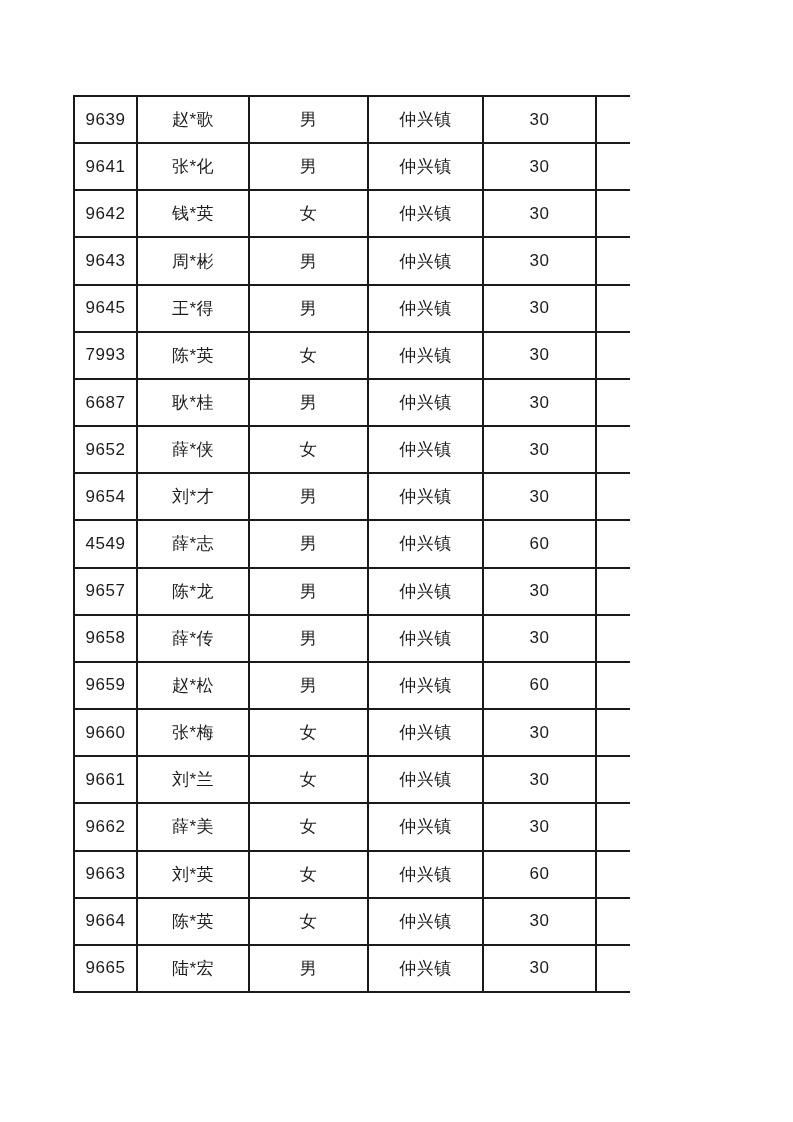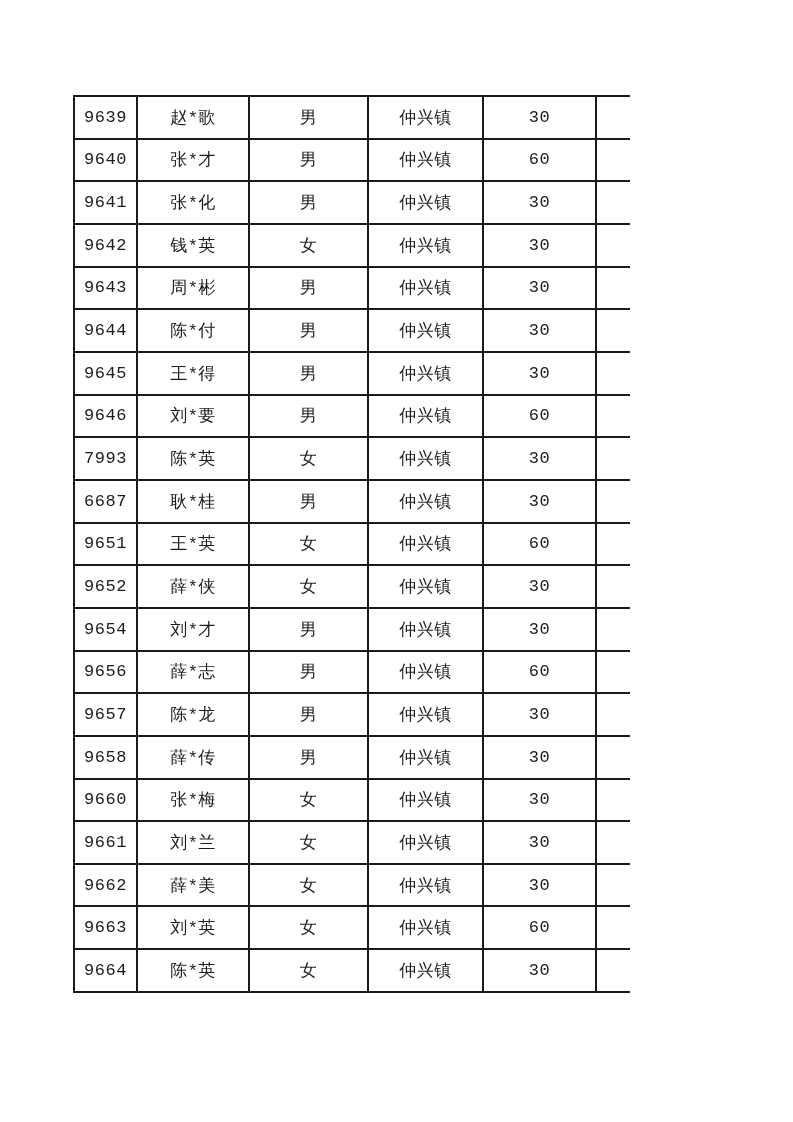--- a/index.html
+++ b/index.html
@@ -6,21 +6,21 @@
     margin: 0;
     padding: 0;
     background: #ffffff;
   }
   .page {
     position: relative;
     width: 630px;
     height: 1122px;
     background: #ffffff;
     overflow: hidden;
-    font-family: Liberation Mono, monospace;
+    font-family: Liberation Sans, sans-serif;
   }
   table.roster {
     position: absolute;
     left: 73px;
     top: 95px;
     width: 585px;
     height: 898px;
     border-collapse: separate;
     border-spacing: 0;
     table-layout: fixed;
@@ -60,28 +60,20 @@
     <tbody>
         <tr>
           <td>9639</td>
           <td>赵*歌</td>
           <td>男</td>
           <td>仲兴镇</td>
           <td>30</td>
           <td></td>
         </tr>
         <tr>
-          <td>9640</td>
-          <td>张*才</td>
-          <td>男</td>
-          <td>仲兴镇</td>
-          <td>60</td>
-          <td></td>
-        </tr>
-        <tr>
           <td>9641</td>
           <td>张*化</td>
           <td>男</td>
           <td>仲兴镇</td>
           <td>30</td>
           <td></td>
         </tr>
         <tr>
           <td>9642</td>
           <td>钱*英</td>
@@ -92,85 +84,61 @@
         </tr>
         <tr>
           <td>9643</td>
           <td>周*彬</td>
           <td>男</td>
           <td>仲兴镇</td>
           <td>30</td>
           <td></td>
         </tr>
         <tr>
-          <td>9644</td>
-          <td>陈*付</td>
-          <td>男</td>
-          <td>仲兴镇</td>
-          <td>30</td>
-          <td></td>
-        </tr>
-        <tr>
           <td>9645</td>
           <td>王*得</td>
           <td>男</td>
           <td>仲兴镇</td>
           <td>30</td>
           <td></td>
         </tr>
         <tr>
-          <td>9646</td>
-          <td>刘*要</td>
-          <td>男</td>
-          <td>仲兴镇</td>
-          <td>60</td>
-          <td></td>
-        </tr>
-        <tr>
           <td>7993</td>
           <td>陈*英</td>
           <td>女</td>
           <td>仲兴镇</td>
           <td>30</td>
           <td></td>
         </tr>
         <tr>
           <td>6687</td>
           <td>耿*桂</td>
           <td>男</td>
           <td>仲兴镇</td>
           <td>30</td>
           <td></td>
         </tr>
         <tr>
-          <td>9651</td>
-          <td>王*英</td>
-          <td>女</td>
-          <td>仲兴镇</td>
-          <td>60</td>
-          <td></td>
-        </tr>
-        <tr>
           <td>9652</td>
           <td>薛*侠</td>
           <td>女</td>
           <td>仲兴镇</td>
           <td>30</td>
           <td></td>
         </tr>
         <tr>
           <td>9654</td>
           <td>刘*才</td>
           <td>男</td>
           <td>仲兴镇</td>
           <td>30</td>
           <td></td>
         </tr>
         <tr>
-          <td>9656</td>
+          <td>4549</td>
           <td>薛*志</td>
           <td>男</td>
           <td>仲兴镇</td>
           <td>60</td>
           <td></td>
         </tr>
         <tr>
           <td>9657</td>
           <td>陈*龙</td>
           <td>男</td>
@@ -180,20 +148,28 @@
         </tr>
         <tr>
           <td>9658</td>
           <td>薛*传</td>
           <td>男</td>
           <td>仲兴镇</td>
           <td>30</td>
           <td></td>
         </tr>
         <tr>
+          <td>9659</td>
+          <td>赵*松</td>
+          <td>男</td>
+          <td>仲兴镇</td>
+          <td>60</td>
+          <td></td>
+        </tr>
+        <tr>
           <td>9660</td>
           <td>张*梅</td>
           <td>女</td>
           <td>仲兴镇</td>
           <td>30</td>
           <td></td>
         </tr>
         <tr>
           <td>9661</td>
           <td>刘*兰</td>
@@ -215,19 +191,27 @@
           <td>刘*英</td>
           <td>女</td>
           <td>仲兴镇</td>
           <td>60</td>
           <td></td>
         </tr>
         <tr>
           <td>9664</td>
           <td>陈*英</td>
           <td>女</td>
+          <td>仲兴镇</td>
+          <td>30</td>
+          <td></td>
+        </tr>
+        <tr>
+          <td>9665</td>
+          <td>陆*宏</td>
+          <td>男</td>
           <td>仲兴镇</td>
           <td>30</td>
           <td></td>
         </tr>
       </tbody>
   </table>
 </div>
 
 </body></html>

